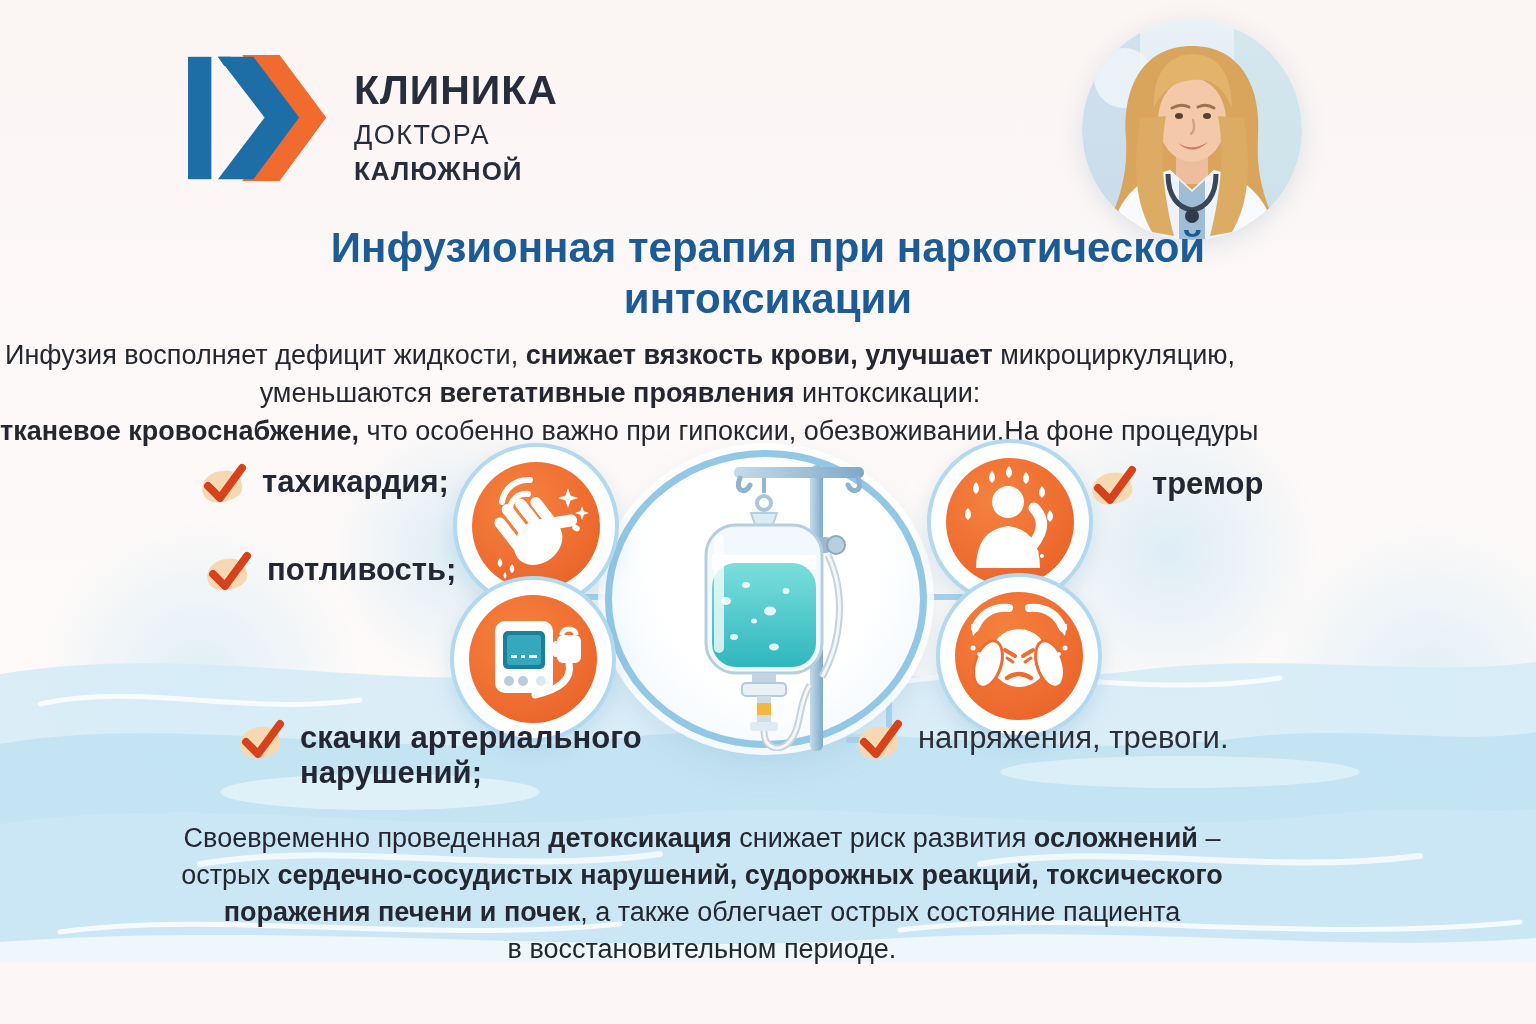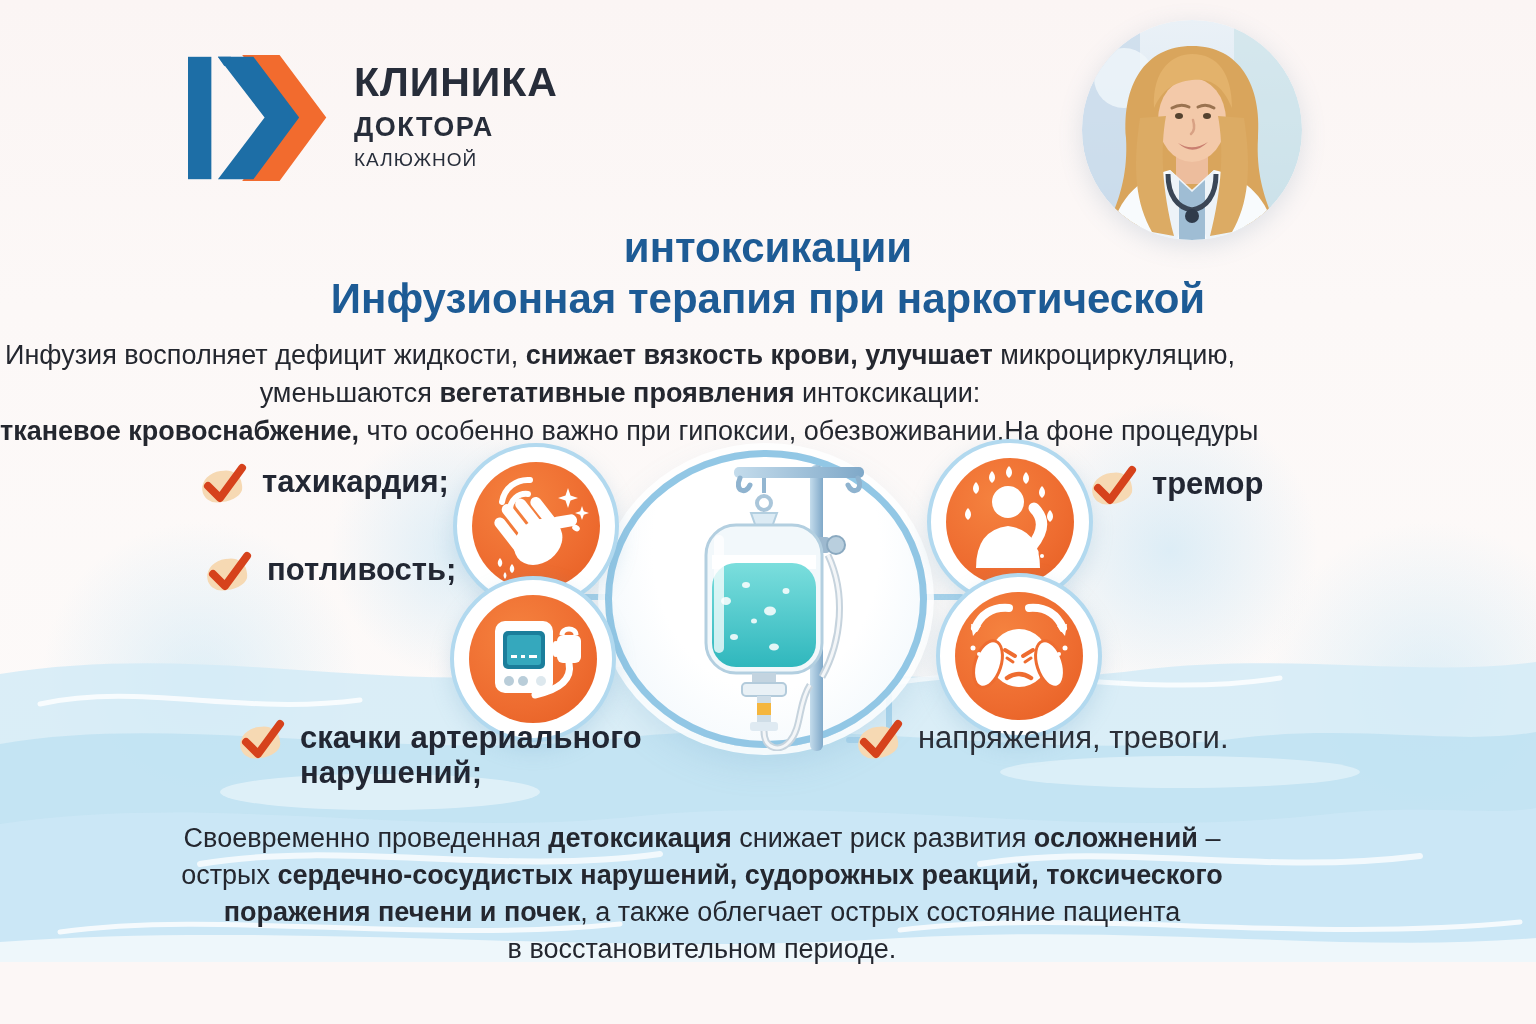--- a/index.html
+++ b/index.html
@@ -11,24 +11,24 @@
   .b{font-weight:700;}
 
   
   .blob{position:absolute;border-radius:50%;pointer-events:none;}
   .water-svg{position:absolute;left:0;top:612px;width:1536px;height:352px;}
   .bottom-strip{position:absolute;left:0;top:962px;width:1536px;height:62px;background:#fcf7f6;}
 
   
   .logo-group{position:absolute;left:188px;top:52px;display:flex;align-items:flex-start;}
   .logo-mark{width:142px;height:132px;}
-  .logo-text{margin-left:24px;margin-top:10px;color:#272d3a;line-height:1;}
+  .logo-text{margin-left:24px;margin-top:18px;color:#272d3a;line-height:1;}
   .logo-title{font-size:41px;font-weight:800;letter-spacing:1px;}
-  .logo-sub1{font-size:27px;font-weight:700;letter-spacing:1.5px;margin-top:11px;}
-  .logo-sub2{font-size:19px;font-weight:400;letter-spacing:1px;margin-top:9px;}
+  .logo-sub1{font-size:27px;font-weight:400;letter-spacing:1.5px;margin-top:11px;}
+  .logo-sub2{font-size:26px;font-weight:700;letter-spacing:1px;margin-top:9px;}
 
   .photo{position:absolute;left:1082px;top:20px;width:220px;height:220px;border-radius:50%;
          overflow:hidden;box-shadow:0 6px 24px rgba(90,130,160,.18);}
   .photo svg{display:block;}
 
   
   .page-title{position:absolute;left:0;top:222px;width:1536px;text-align:center;
               color:#1d5b95;font-size:42px;font-weight:800;line-height:51px;}
   .intro{position:absolute;left:0;top:336px;width:1240px;text-align:center;
          font-size:27px;line-height:38px;color:#24272f;font-weight:400;}
@@ -138,22 +138,22 @@
         <path d="M86,154 C86,176 96,188 110,190" stroke="#3a4656" stroke-width="5" fill="none"></path>
         <path d="M134,154 C134,176 124,188 110,190" stroke="#3a4656" stroke-width="5" fill="none"></path>
         <circle cx="110" cy="196" r="7" fill="#2f3b4b"></circle>
         <path d="M58,98 C50,150 54,184 70,212 L92,216 C80,170 78,128 84,96 Z" fill="#dcab64"></path>
         <path d="M162,98 C170,150 166,184 150,212 L128,216 C140,170 142,128 136,96 Z" fill="#dcab64"></path>
       </g>
     </svg>
   </div>
 
   <div class="page-title">
+    <div>Инфузионная терапия при наркотической</div>
     <div>интоксикации</div>
-    <div>Инфузионная терапия при наркотической</div>
   </div>
 
   <div class="intro">
       <div><span>Инфузия восполняет дефицит жидкости, </span><span class="b">снижает вязкость крови, улучшает</span><span> микроциркуляцию,</span></div>
       <div><span>уменьшаются </span><span class="b">вегетативные проявления</span><span> интоксикации:</span></div>
       <div><span class="b">тканевое кровоснабжение,</span><span> что особенно важно при гипоксии, обезвоживании.На фоне процедуры</span></div>
     </div>
 
   <div class="conn" style="left:540px;top:594px;width:80px;height:6px;"></div>
   <div class="conn" style="left:908px;top:594px;width:56px;height:6px;"></div>

